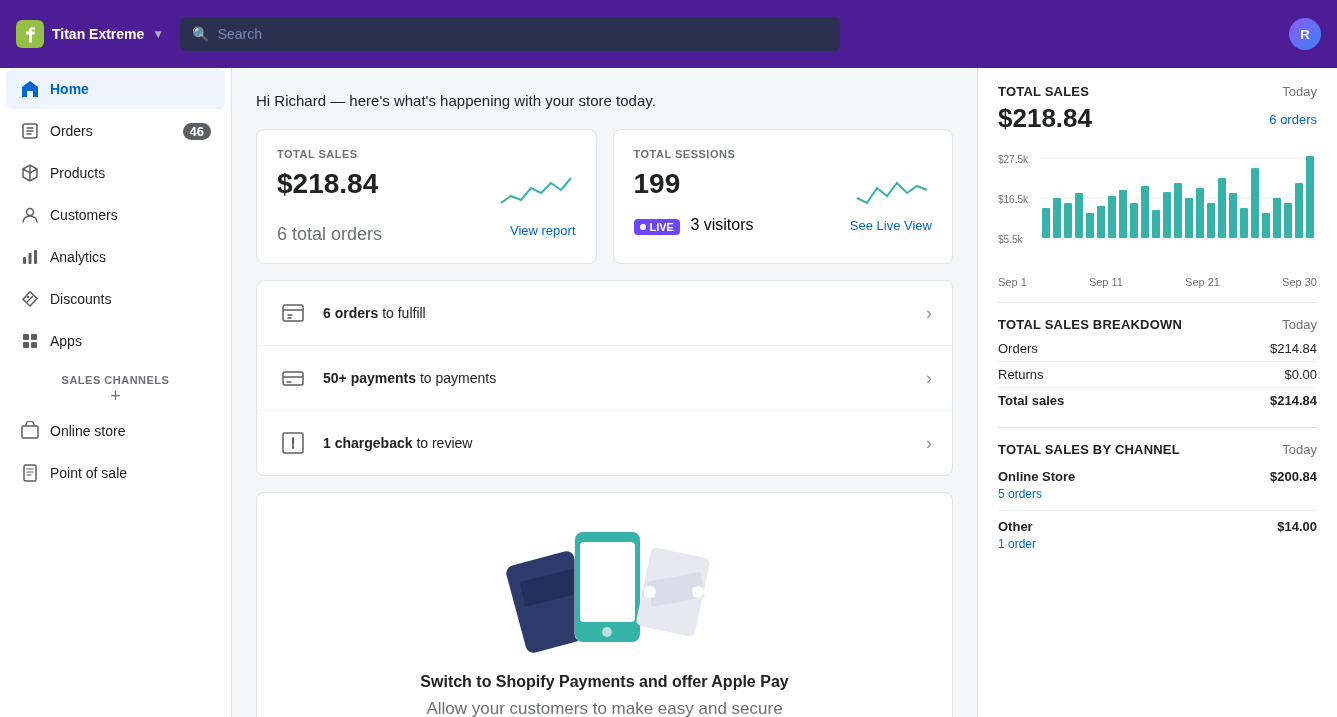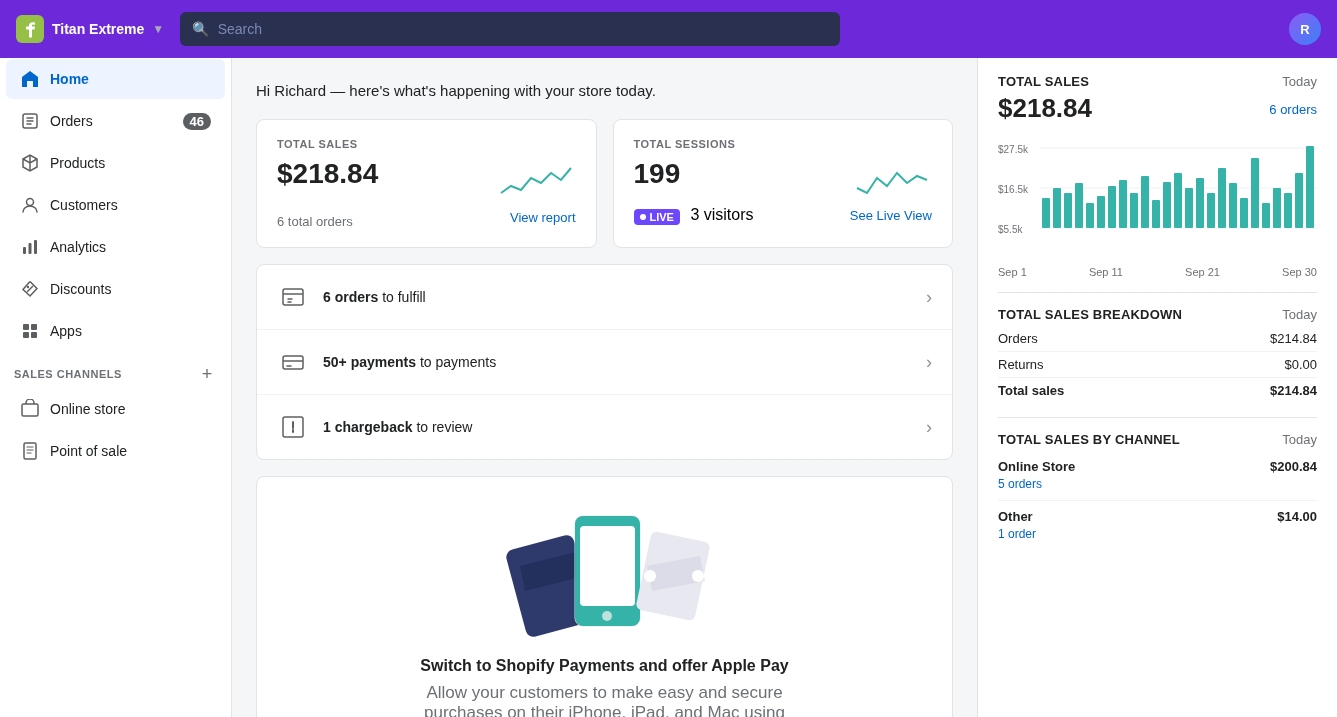--- a/index.html
+++ b/index.html
@@ -1,51 +1,51 @@
 <!DOCTYPE html>
 <html><head>
   <meta charset="utf-8">
   <style>
     * { box-sizing: border-box; margin: 0; padding: 0; }
     body { font-family: -apple-system, BlinkMacSystemFont, 'Segoe UI', sans-serif; background: #f4f6f8; display: flex; flex-direction: column; height: 717px; overflow: hidden; }
 
     
-    .topbar { background: #6d28d9; display: flex; align-items: center; padding: 16px 16px; height: 58px; flex-shrink: 0; gap: 16px; }
+    .topbar { background: #4c1d95; display: flex; align-items: center; padding: 16px 16px; height: 68px; flex-shrink: 0; gap: 16px; }
     .topbar-logo { display: flex; align-items: center; gap: 8px; color: #fff; font-size: 14px; font-weight: 600; cursor: pointer; }
     .logo-icon { width: 28px; height: 28px; }
     .topbar-chevron { color: #aab; font-size: 12px; }
     .search-bar { flex: 1; max-width: 660px; background: #2a3050; border: none; border-radius: 6px; display: flex; align-items: center; padding: 0 12px; height: 34px; gap: 8px; cursor: text; }
     .search-bar input { background: transparent; border: none; outline: none; color: #cdd; font-size: 14px; width: 100%; }
     .search-bar input::placeholder { color: #7a8ab0; }
     .search-icon-svg { color: #7a8ab0; font-size: 14px; }
     .topbar-right { margin-left: auto; }
     .avatar { width: 32px; height: 32px; border-radius: 50%; background: linear-gradient(135deg, #8b5cf6, #3b82f6); display: flex; align-items: center; justify-content: center; color: white; font-size: 13px; font-weight: 600; overflow: hidden; }
 
     
     .body { display: flex; flex: 1; overflow: hidden; }
 
     
     .sidebar { width: 232px; background: #fff; border-right: 1px solid #e1e3e5; display: flex; flex-direction: column; overflow-y: auto; flex-shrink: 0; }
     .nav-item { display: flex; align-items: center; gap: 10px; padding: 10px 14px; cursor: pointer; color: #202223; font-size: 14px; border-radius: 6px; margin: 1px 6px; }
     .nav-item.active { background: #edf4ff; color: #0066cc; font-weight: 600; }
     .nav-item .nav-icon { width: 20px; height: 20px; flex-shrink: 0; display: flex; align-items: center; justify-content: center; }
     .nav-item .badge { margin-left: auto; background: #5c5f62; color: white; border-radius: 10px; padding: 1px 7px; font-size: 13px; font-weight: 600; }
-    .nav-section-title { font-size: 11px; font-weight: 700; color: #6d7175; padding: 12px 14px 4px; letter-spacing: 0.5px; display: flex; align-items: center; justify-content: space-between; }
+    .nav-section-title { font-size: 11px; font-weight: 700; color: #6d7175; padding: 12px 14px 4px; letter-spacing: 0.5px; display: flex; align-items: center; justify-content: space-between; flex-direction: column; }
     .add-btn { width: 20px; height: 20px; border-radius: 50%; background: transparent; border: none; cursor: pointer; color: #6d7175; font-size: 18px; display: flex; align-items: center; justify-content: center; }
 
     
     .main { flex: 1; overflow-y: auto; padding: 24px; background: #f4f6f8; }
     .greeting { font-size: 15px; color: #202223; margin-bottom: 20px; }
 
     
     .cards-row { display: flex; gap: 16px; margin-bottom: 16px; }
     .card { background: #fff; border-radius: 8px; border: 1px solid #e1e3e5; padding: 18px 20px; flex: 1; }
     .card-label { font-size: 11px; font-weight: 700; color: #6d7175; letter-spacing: 0.5px; margin-bottom: 8px; }
     .card-value { font-size: 28px; font-weight: 700; color: #202223; margin-bottom: 4px; }
-    .card-sub { font-size: 13px; color: #6d7175; margin-top: 8px; }
+    .card-sub { font-size: 18px; color: #6d7175; margin-top: 8px; }
     .card-link { color: #0066cc; text-decoration: none; font-size: 13px; }
     .card-inner { display: flex; align-items: flex-start; justify-content: space-between; }
     .live-badge { display: inline-flex; align-items: center; gap: 4px; background: #6c47ff; color: #fff; border-radius: 4px; padding: 2px 6px; font-size: 11px; font-weight: 700; margin-right: 6px; }
     .live-dot { width: 6px; height: 6px; border-radius: 50%; background: white; }
     .card-footer { display: flex; align-items: center; justify-content: space-between; margin-top: 8px; }
 
     
     .mini-chart { width: 80px; height: 40px; }
 
     

